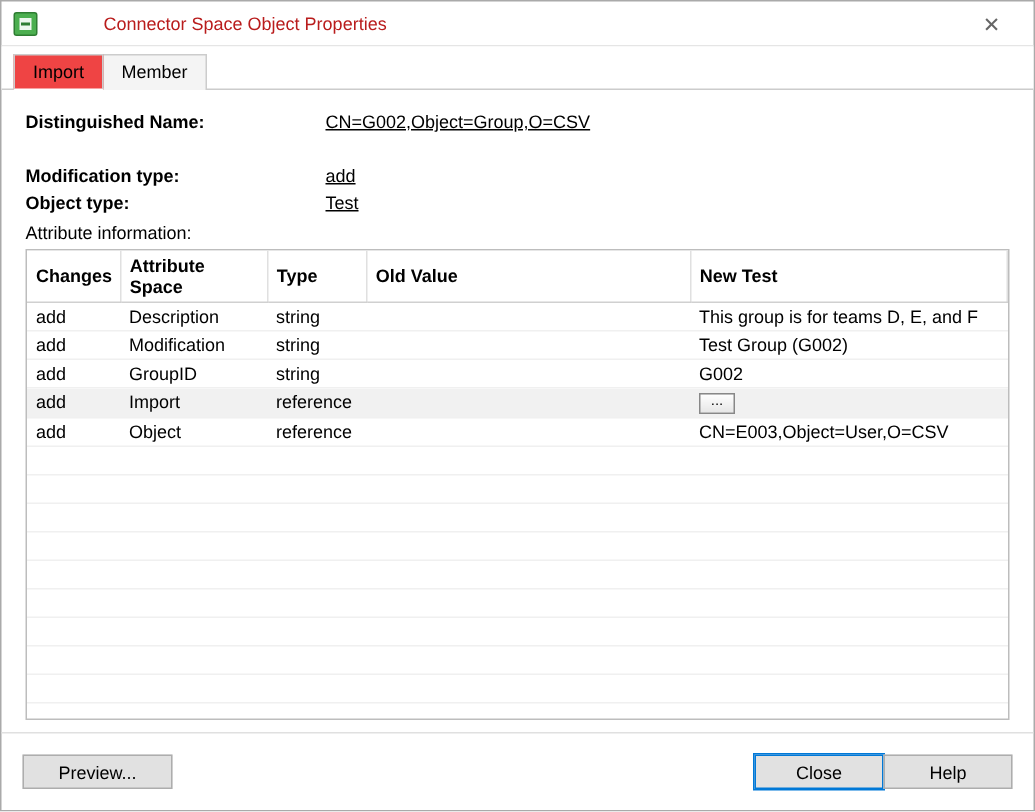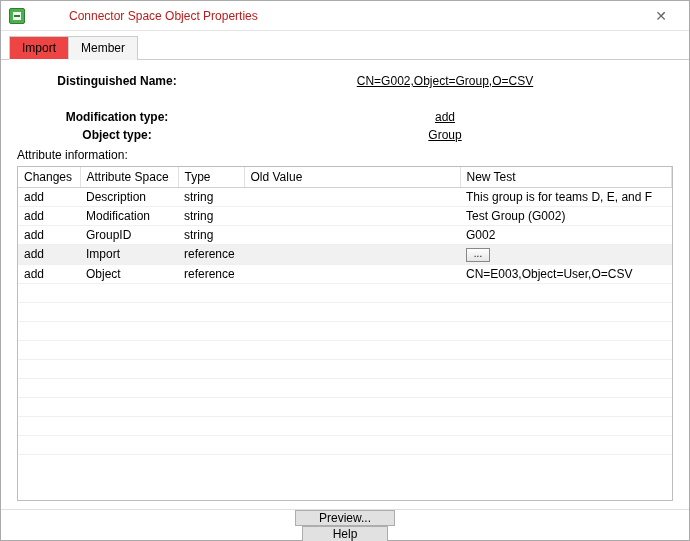--- a/index.html
+++ b/index.html
@@ -59,42 +59,42 @@
     border-bottom:1px solid #fff;
     z-index:2;
   }
 
   .content {
     flex:1;
     padding: 14px 16px 8px 16px;
     overflow:hidden;
     display:flex; flex-direction:column;
   }
-  .field-row { display:flex; margin-bottom:4px;text-align:center; }
+  .field-row { display:flex; margin-bottom:4px; }
   .field-label { width: 200px; font-weight:bold; }
   .field-value { flex:1;text-decoration:underline; }
   .spacer { height: 18px; }
 
   .section-label { margin-top:2px; margin-bottom:4px; }
 
   .grid-wrap {
     flex:1;
     border:1px solid #bdbdbd;
     overflow:hidden;
     background:#fff;
   }
   table.grid {
     width:100%;
     border-collapse: collapse;
     table-layout: fixed;
     font-size:12px;
   }
   table.grid th {
     text-align:left;
-    font-weight:normal;
+    font-weight:bold;
     background:#fff;
     border-right:1px solid #e0e0e0;
     border-bottom:1px solid #d0d0d0;
     padding: 3px 6px;
     height:20px;
   }
   table.grid td {
     border-bottom:1px solid #f0f0f0;
     padding: 2px 6px;
     height:19px;
@@ -109,26 +109,25 @@
     border:1px solid #888;
     background:linear-gradient(#fefefe,#e6e6e6);
     text-align:center;
     line-height:10px;
     font-size:10px;
     padding:0;
     vertical-align:middle;
   }
 
   .button-bar {
-    height: 31px;
+    height: 52px;
     border-top:1px solid #e0e0e0;
     display:flex;
     align-items:center;
     padding: 0 14px;
-    flex-direction:column;
   }
   .button-bar .spacer-flex { flex:1; }
   button.win {
     min-width: 86px;
     height: 23px;
     border:1px solid #adadad;
     background:#e1e1e1;
     font-family:inherit;
     font-size:12px;
     padding:0 14px;
@@ -169,21 +168,21 @@
     </div>
 
     <div class="spacer"></div>
 
     <div class="field-row">
       <div class="field-label">Modification type:</div>
       <div class="field-value">add</div>
     </div>
     <div class="field-row">
       <div class="field-label">Object type:</div>
-      <div class="field-value">Group</div>
+      <div class="field-value">Test</div>
     </div>
 
     <div class="section-label">Attribute information:</div>
 
     <div class="grid-wrap">
       <table class="grid">
         <colgroup>
           <col style="width:62px">
           <col style="width:98px">
           <col style="width:66px">
@@ -300,17 +299,17 @@
             </tr>
           </tbody>
       </table>
     </div>
 
   </div>
 
   <div class="button-bar">
     <button class="win preview">Preview...</button>
     <div class="spacer-flex"></div>
+    <button class="win default">Close</button>
     <button class="win">Help</button>
-    <button class="win default">Close</button>
   </div>
 
 </div>
 
 </body></html>

